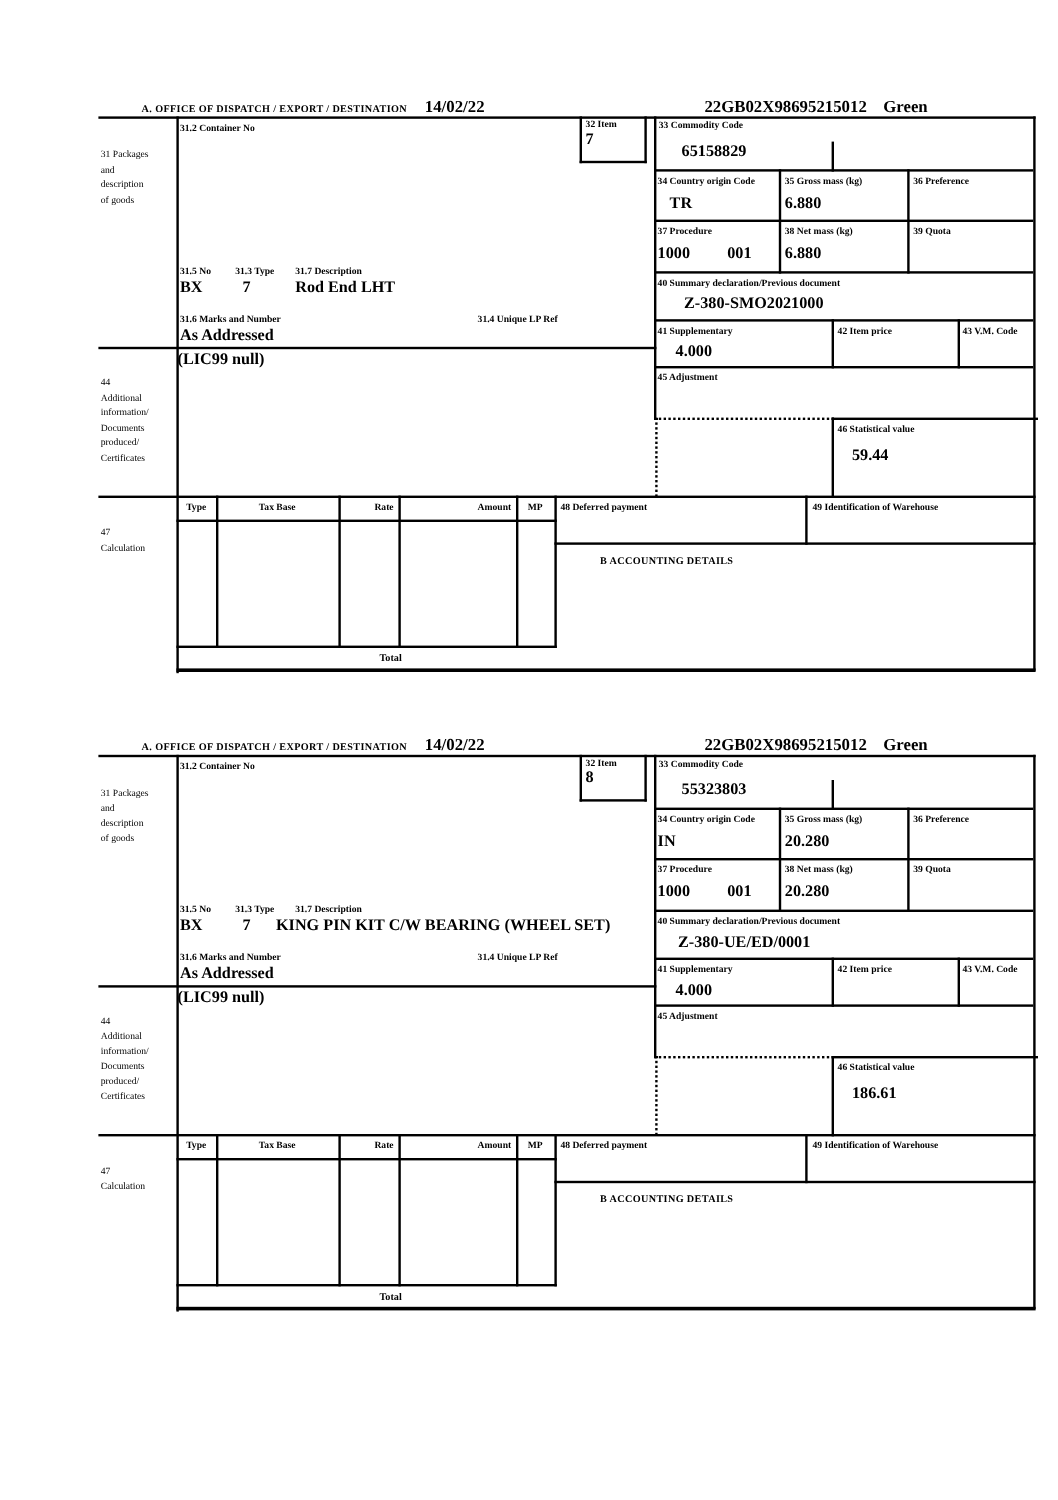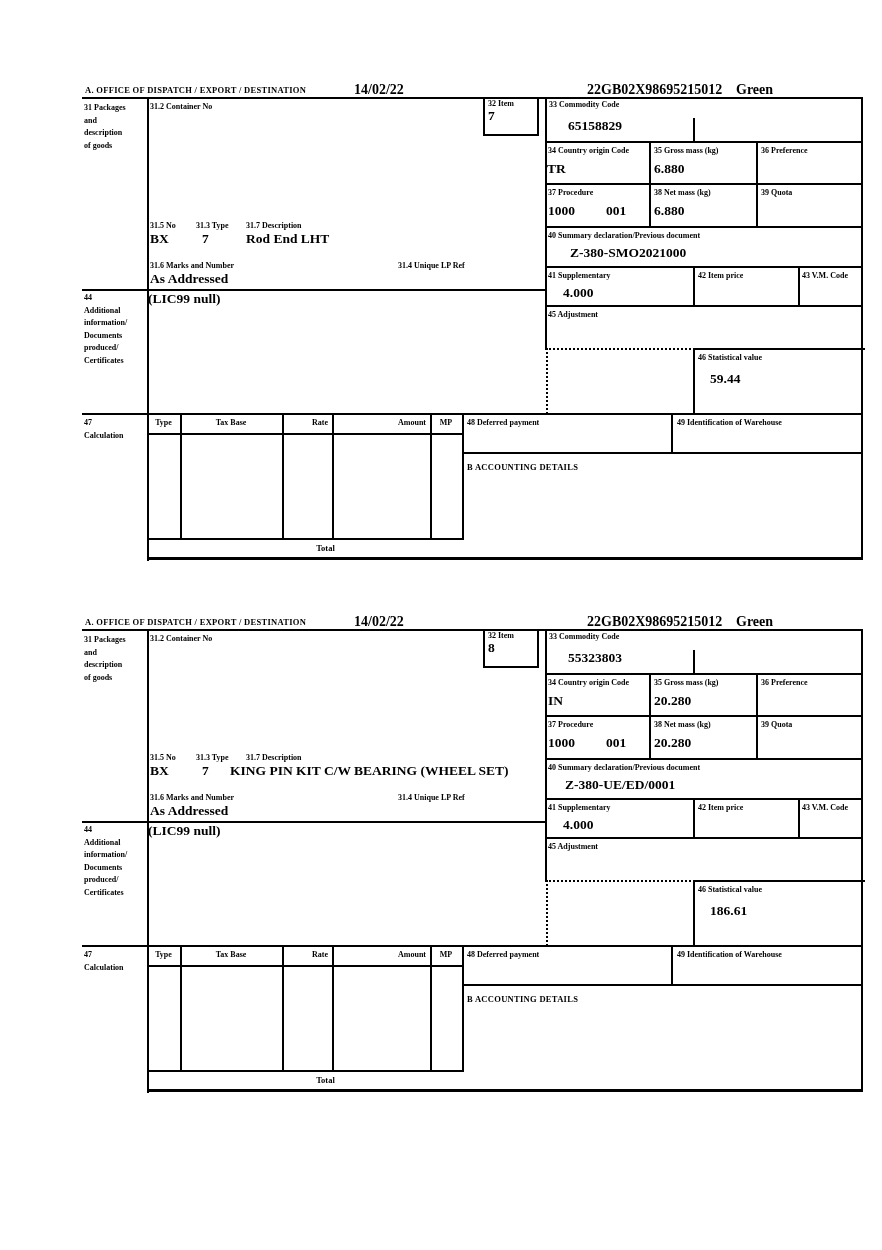--- a/index.html
+++ b/index.html
@@ -4,22 +4,22 @@
 <style>
   html,body { margin:0; padding:0; background:#ffffff; }
   .page {
     position:relative; width:882px; height:1250px; background:#ffffff;
     font-family:"Liberation Serif", serif; color:#000;
     overflow:hidden;
   }
   .form { position:absolute; left:82px; width:781px; height:481px; }
   .t { position:absolute; white-space:pre-line; }
   .lbl  { font-size:8px;   font-weight:700; line-height:9px;  white-space:nowrap; }
-  .side { font-size:8px;   font-weight:700; line-height:12.5px; white-space:pre-line; width:62px; }
-  .hdr  { font-size:8.5px; font-weight:700; letter-spacing:0.3px; white-space:nowrap; }
+  .side { font-size:8px;   font-weight:400; line-height:12.5px; white-space:pre-line; width:62px;margin-top:21px; }
+  .hdr  { font-size:8.5px; font-weight:700; letter-spacing:0.3px; white-space:nowrap;margin-left:33px; }
   .val  { font-size:13.5px;font-weight:700; line-height:15px; white-space:nowrap; }
   .vbig { font-size:14px;  font-weight:700; white-space:nowrap; }
   .hl, .vl { position:absolute; background:#000; }
   .hl { height:2px; }
   .vl { width:2px; }
   .cell { position:absolute; font-size:8px; font-weight:700; }
 </style>
 </head>
 <body>
 
@@ -78,21 +78,21 @@
     <div class="hl" style="left:463px; top:184px; width:316px"></div>
     <div class="vl" style="left:611px; top:184px; height:41px"></div>
     <div class="vl" style="left:716px; top:184px; height:41px"></div>
     <div class="hl" style="left:463px; top:223px; width:316px"></div>
     <div style="position:absolute; left:464px; top:266px; width:147px; height:64px; border-left:2px dotted #000; border-top:2px dotted #000"></div>
     <div style="position:absolute; left:611px; top:266px; width:170px; height:65px; border-left:2px solid #000; border-top:2px solid #000"></div>
 
     <div class="t lbl" style="left:467px; top:18px">33 Commodity Code</div>
     <div class="t val" style="left:486px; top:36px">65158829</div>
     <div class="t lbl" style="left:466px; top:64px">34 Country origin Code</div>
-    <div class="t val" style="left:465px; top:79px">TR</div>
+    <div class="t val" style="left:476px; top:79px">TR</div>
     <div class="t lbl" style="left:572px; top:64px">35 Gross mass (kg)</div>
     <div class="t val" style="left:572px; top:79px">6.880</div>
     <div class="t lbl" style="left:679px; top:64px">36 Preference</div>
     <div class="t lbl" style="left:466px; top:106px">37 Procedure</div>
     <div class="t val" style="left:466px; top:121px">1000</div>
     <div class="t val" style="left:524px; top:121px">001</div>
     <div class="t lbl" style="left:572px; top:106px">38 Net mass (kg)</div>
     <div class="t val" style="left:572px; top:121px">6.880</div>
     <div class="t lbl" style="left:679px; top:106px">39 Quota</div>
     <div class="t lbl" style="left:466px; top:149px">40 Summary declaration/Previous document</div>

